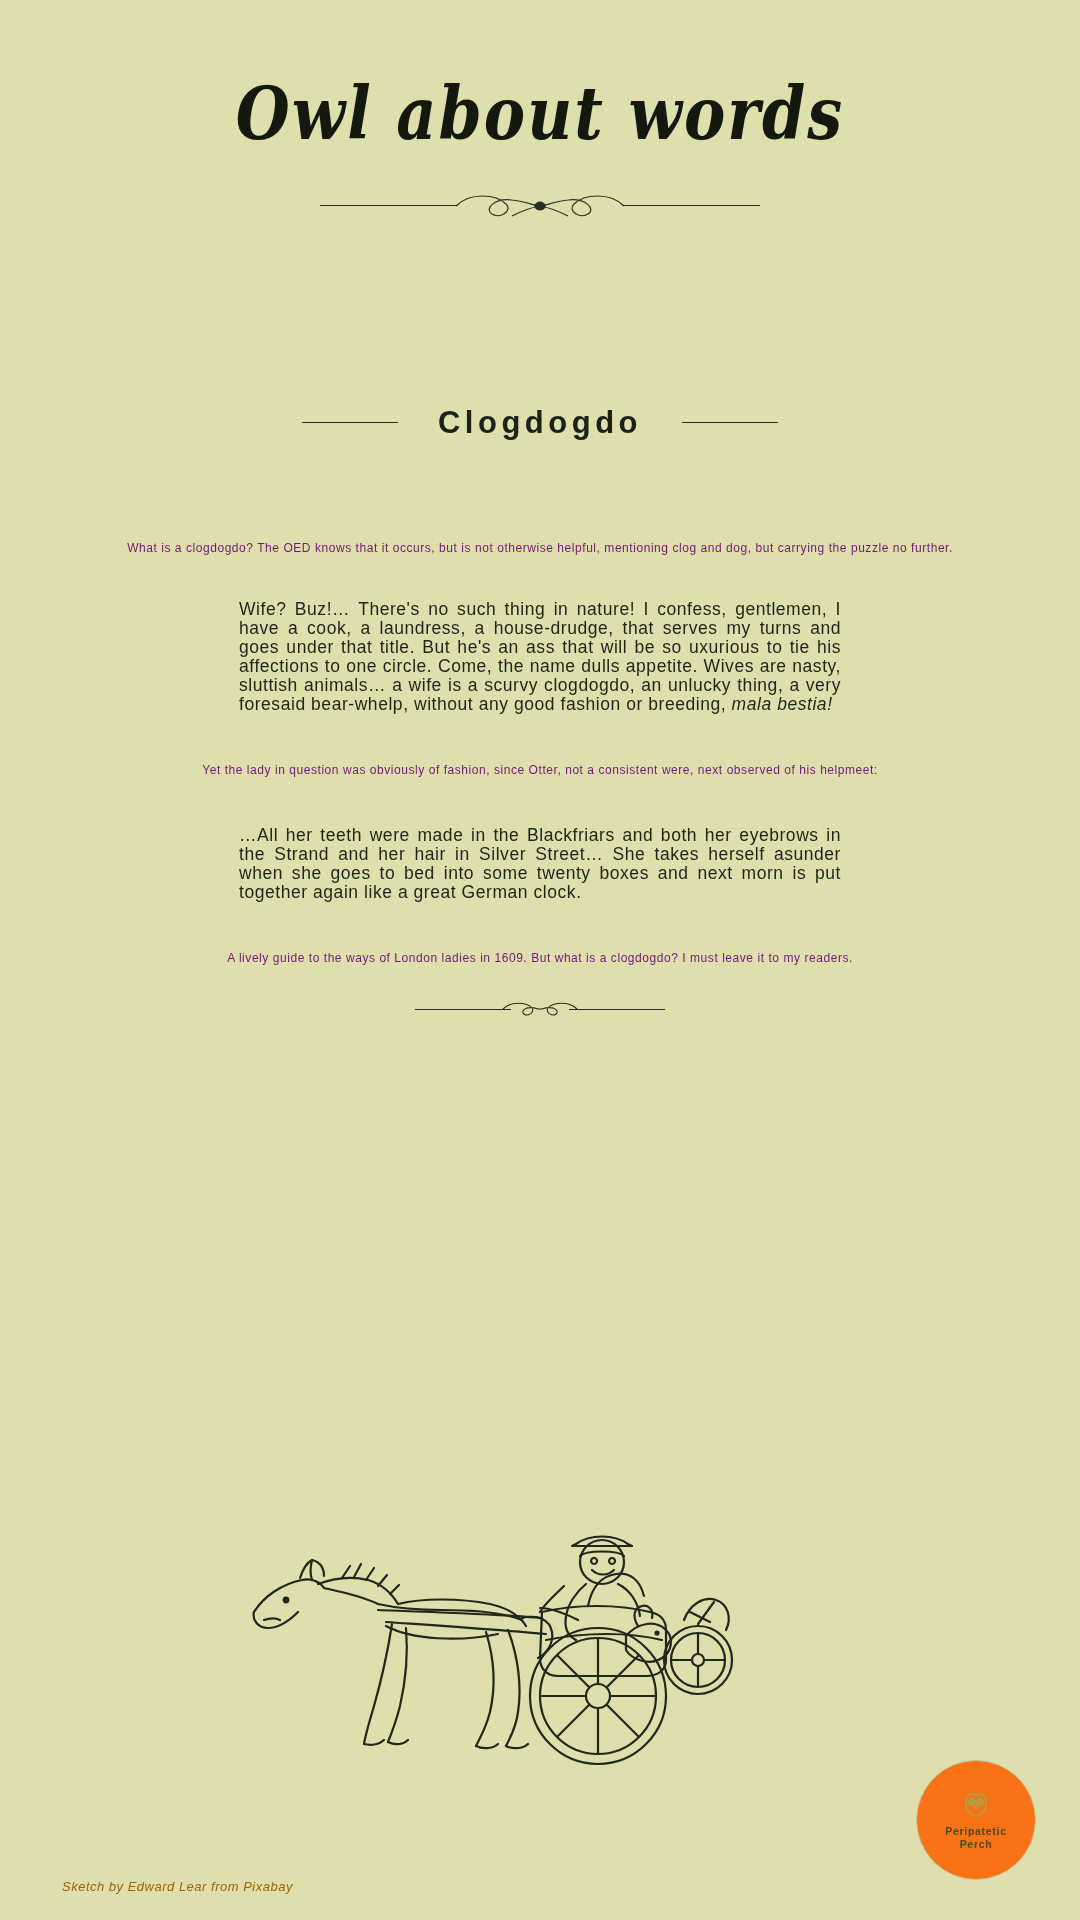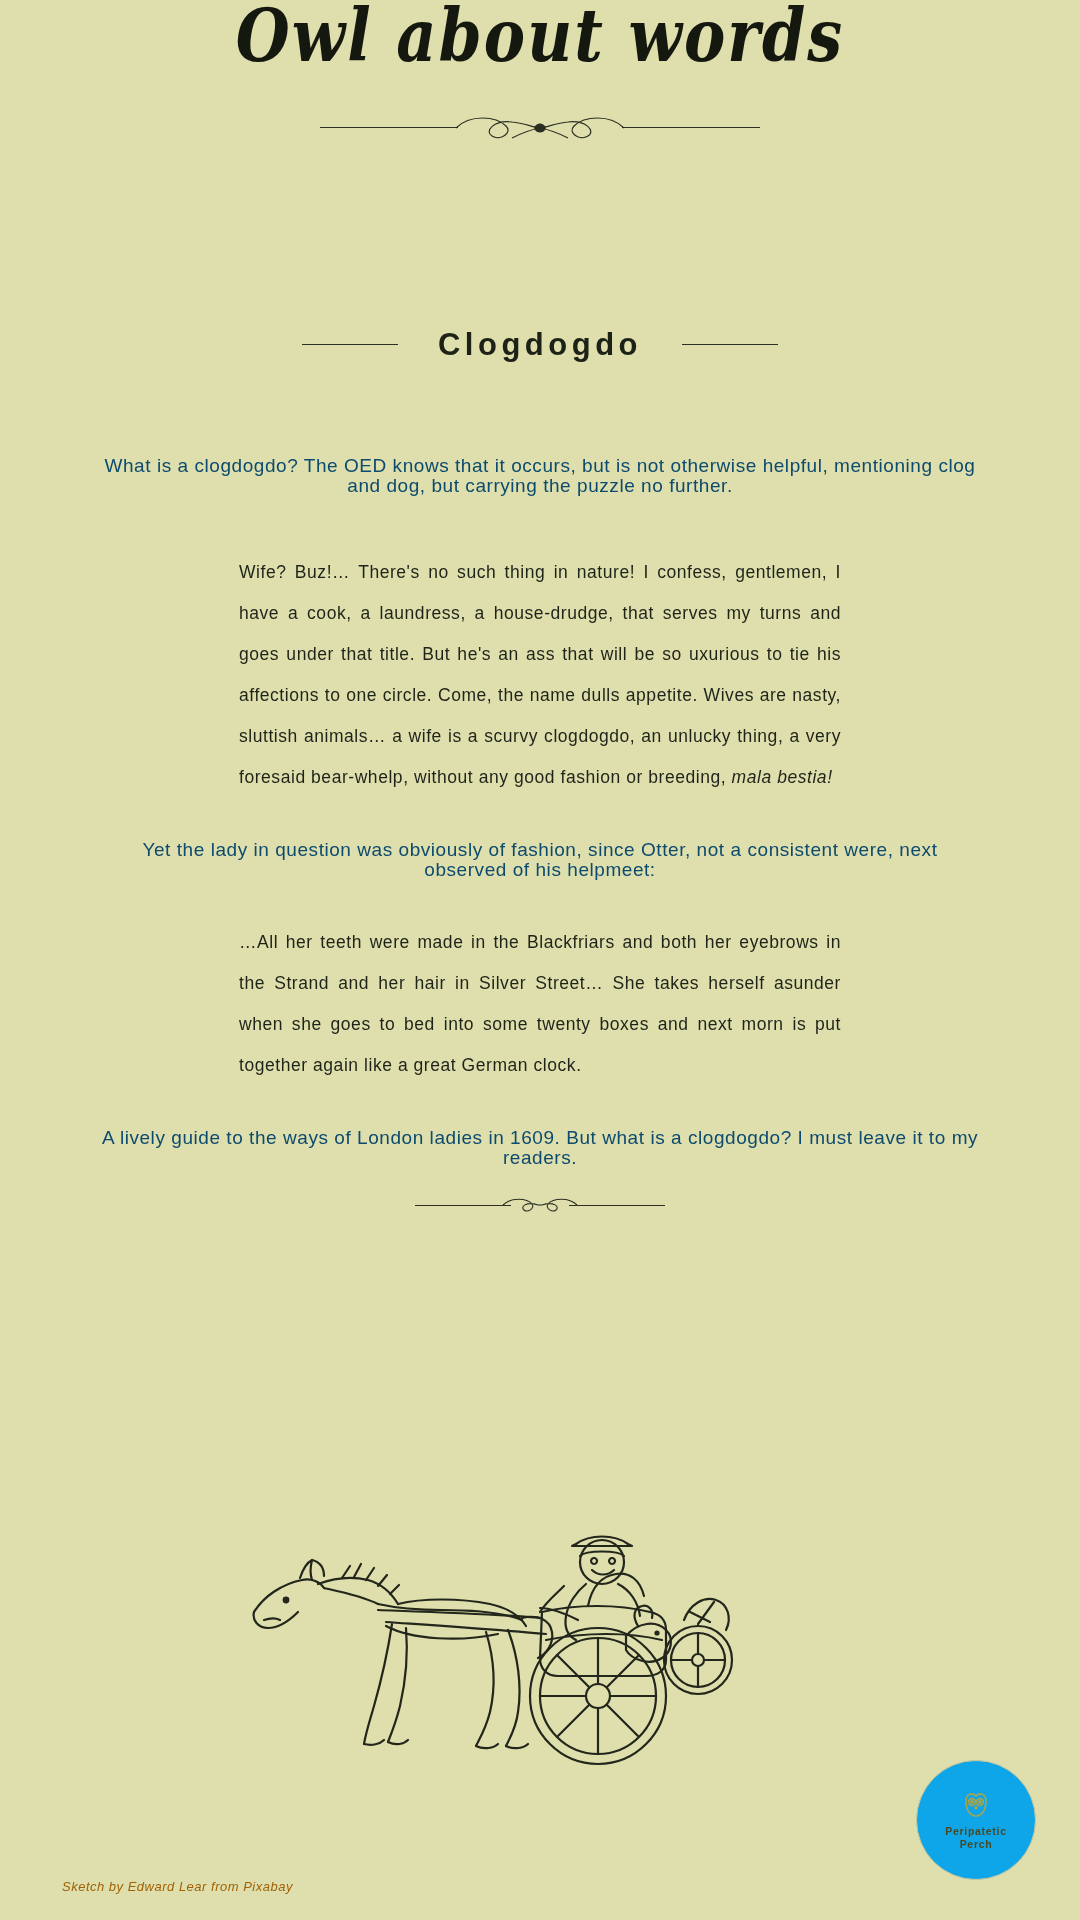--- a/index.html
+++ b/index.html
@@ -18,20 +18,21 @@
   .page {
     position: relative;
     width: 1080px;
     height: 1920px;
     box-sizing: border-box;
   }
 
   
   .masthead {
     text-align: center;
+    padding-top: 78px;
   }
   .masthead-title {
     font-family: "DejaVu Serif", serif;
     font-weight: 700;
     font-style: italic;
     font-size: 62px;
     letter-spacing: 2px;
     color: #14180f;
     line-height: 1;
     transform: scaleY(1.18);
@@ -73,40 +74,40 @@
     color: #1d2217;
   }
 
   
   .content {
     margin: 0 auto;
     width: 880px;
   }
   p {
     margin: 0;
-    font-size: 19px;
-    line-height: 20px;
+    font-size: 12px;
+    line-height: 28px;
     letter-spacing: 0.55px;
-    color: #0c4a6e;
+    color: #701a75;
   }
   .para {
     text-align: center;
     margin-top: 0;
   }
   .p1 { margin-top: 72px; }
   .p2 { margin-top: 40px; }
   .p4 { margin-top: 42px; }
   .p6 { margin-top: 42px; }
 
   .quote {
     width: 602px;
-    margin: 56px auto 0;
+    margin: 38px auto 0;
     text-align: justify;
     font-size: 17.5px;
-    line-height: 41px;
+    line-height: 19px;
     letter-spacing: 0.55px;
   }
   .quote.q2 { margin-top: 42px; }
 
   em, .it { font-style: italic; }
 
   .attribution {
     margin-top: 74px;
     text-align: center;
     font-size: 17px;
@@ -148,21 +149,21 @@
     letter-spacing: 0.5px;
     color: #a16207;
   }
   .badge {
     position: absolute;
     right: 44px;
     bottom: 40px;
     width: 118px;
     height: 118px;
     border-radius: 50%;
-    background: #0ea5e9;
+    background: #f97316;
     border: 1px solid #c8c89a;
     display: flex;
     flex-direction: column;
     align-items: center;
     justify-content: center;
     gap: 3px;
   }
   .badge .owl { line-height: 1; }
   .badge .badge-text {
     font-size: 10.5px;

